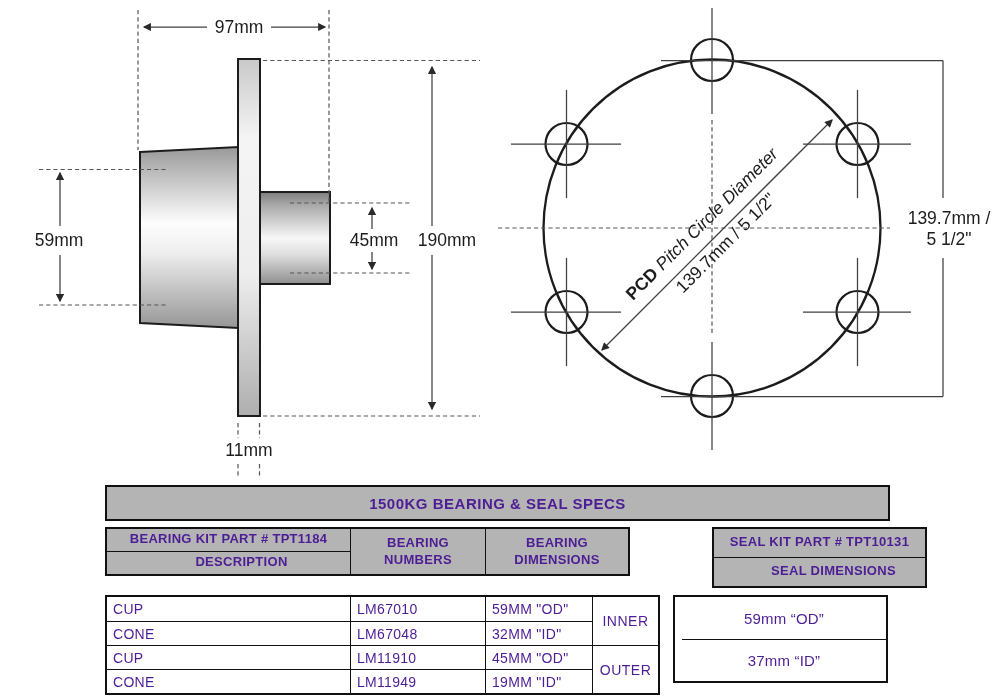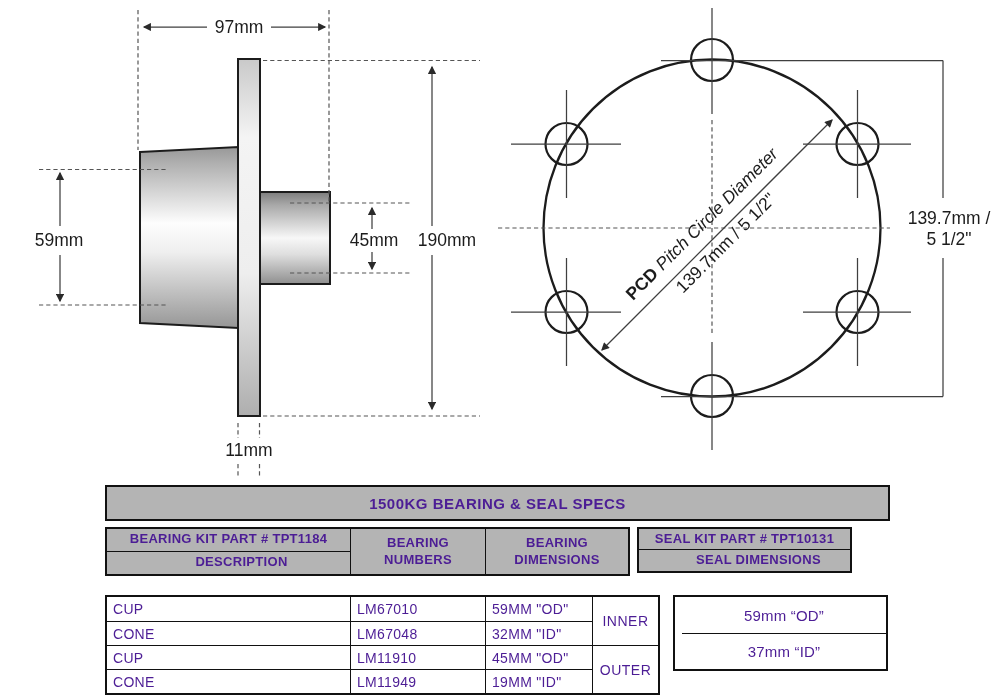--- a/index.html
+++ b/index.html
@@ -26,35 +26,35 @@
     position:absolute;background:#b4b4b4;border:2px solid #111;
     display:flex;align-items:center;justify-content:center;
   }
   .title-bar{left:105px;top:485px;width:785px;height:36px;
     font-size:15px;font-weight:bold;letter-spacing:.5px;}
   .hdr-grid{
     position:absolute;background:#b4b4b4;border:2px solid #111;display:grid;
   }
   .bearing-hdr{left:105px;top:527px;width:525px;height:49px;
     grid-template-columns:243px 135px 1fr;grid-template-rows:1fr 1fr;}
-  .seal-hdr{left:637px;top:527px;width:215px;height:46px;
+  .seal-hdr{left:712px;top:527px;width:215px;height:61px;
     grid-template-rows:1fr 1fr;}
   .hcell{
     display:flex;align-items:center;justify-content:center;text-align:center;
     font-size:13px;font-weight:bold;letter-spacing:.3px;line-height:1.3;
     white-space:pre-line;
   }
   .bl{border-left:1.5px solid #111;}
   .bt{border-top:1.5px solid #111;}
   .data-grid{
     position:absolute;background:#fff;border:2px solid #111;display:grid;
   }
   .bearing-data{left:105px;top:595px;width:555px;height:100px;
     grid-template-columns:243px 135px 107px 1fr;grid-template-rows:repeat(4,1fr);}
-  .seal-data{left:673px;top:595px;width:215px;height:76px;
+  .seal-data{left:673px;top:595px;width:215px;height:88px;
     grid-template-rows:1fr 1fr;padding-left:7px;}
   .dcell{
     display:flex;align-items:center;font-size:14px;letter-spacing:.3px;
     padding-left:6px;
   }
   .dcell.center{justify-content:center;padding-left:0;letter-spacing:.5px;}
   .group-inner{grid-column:4;grid-row:1 / 3;}
   .group-outer{grid-column:4;grid-row:3 / 5;}
   .seal-cell{display:flex;align-items:center;justify-content:center;font-size:15px;letter-spacing:.2px;}
 </style>

